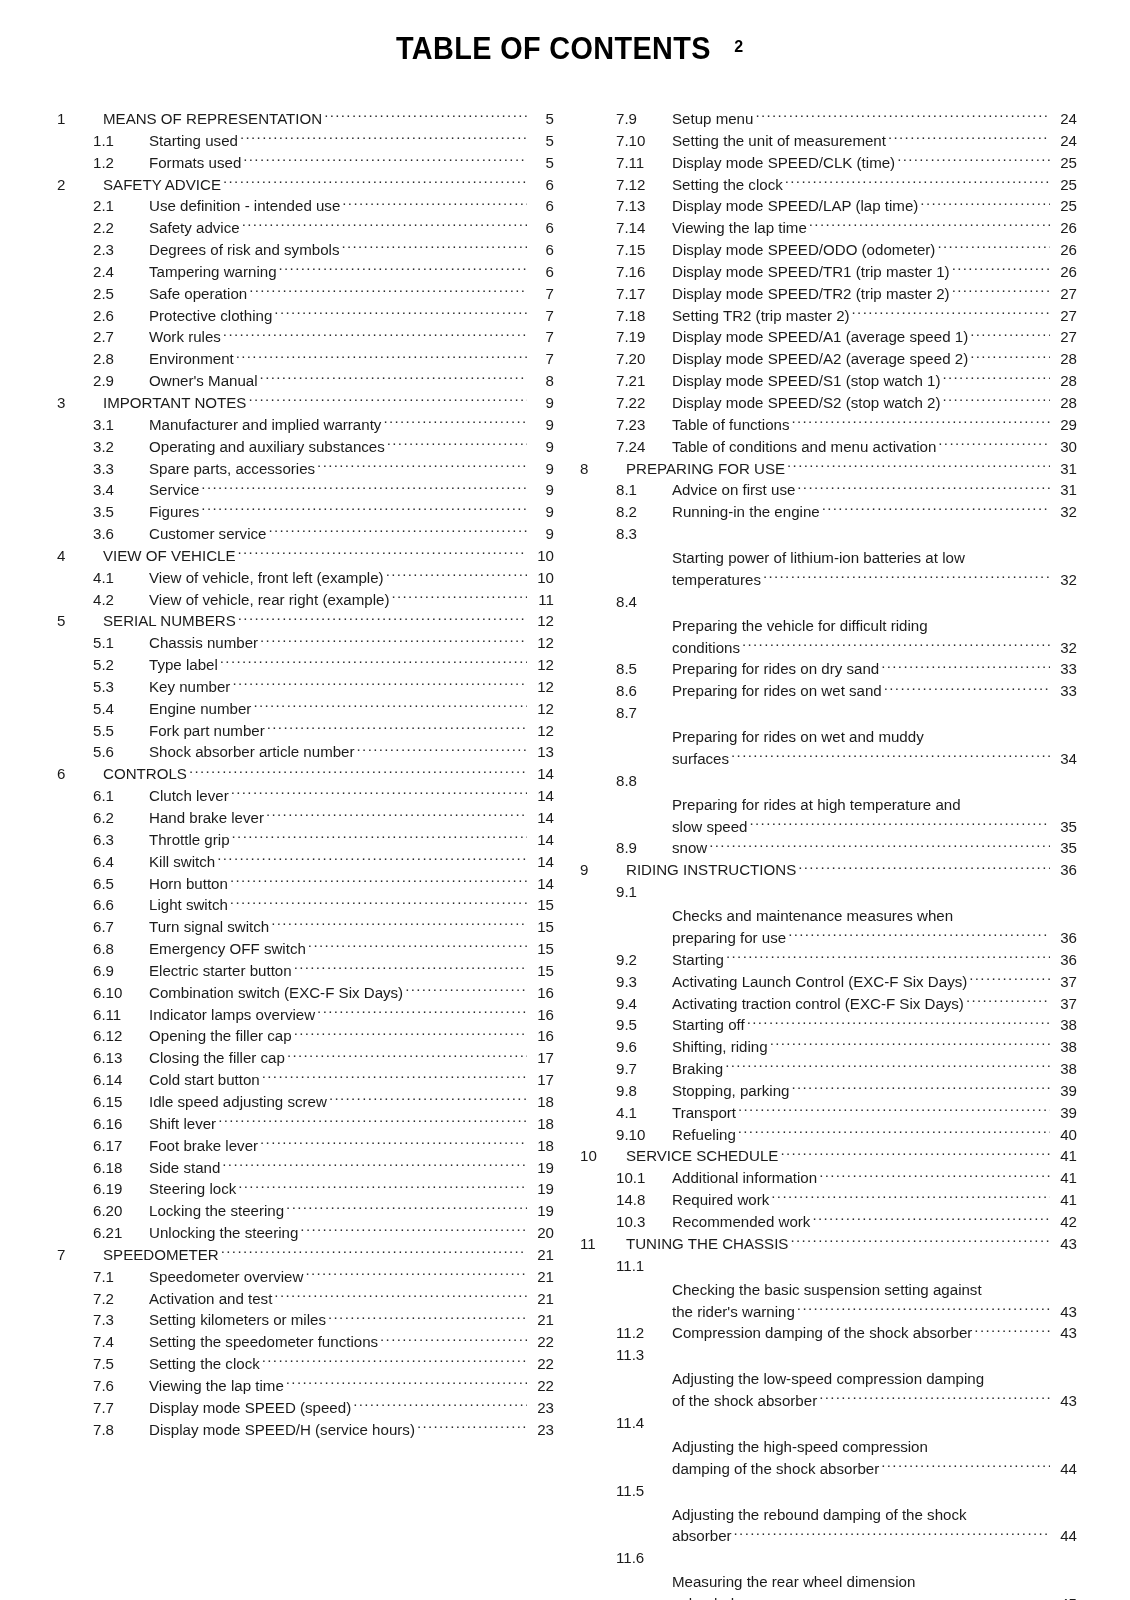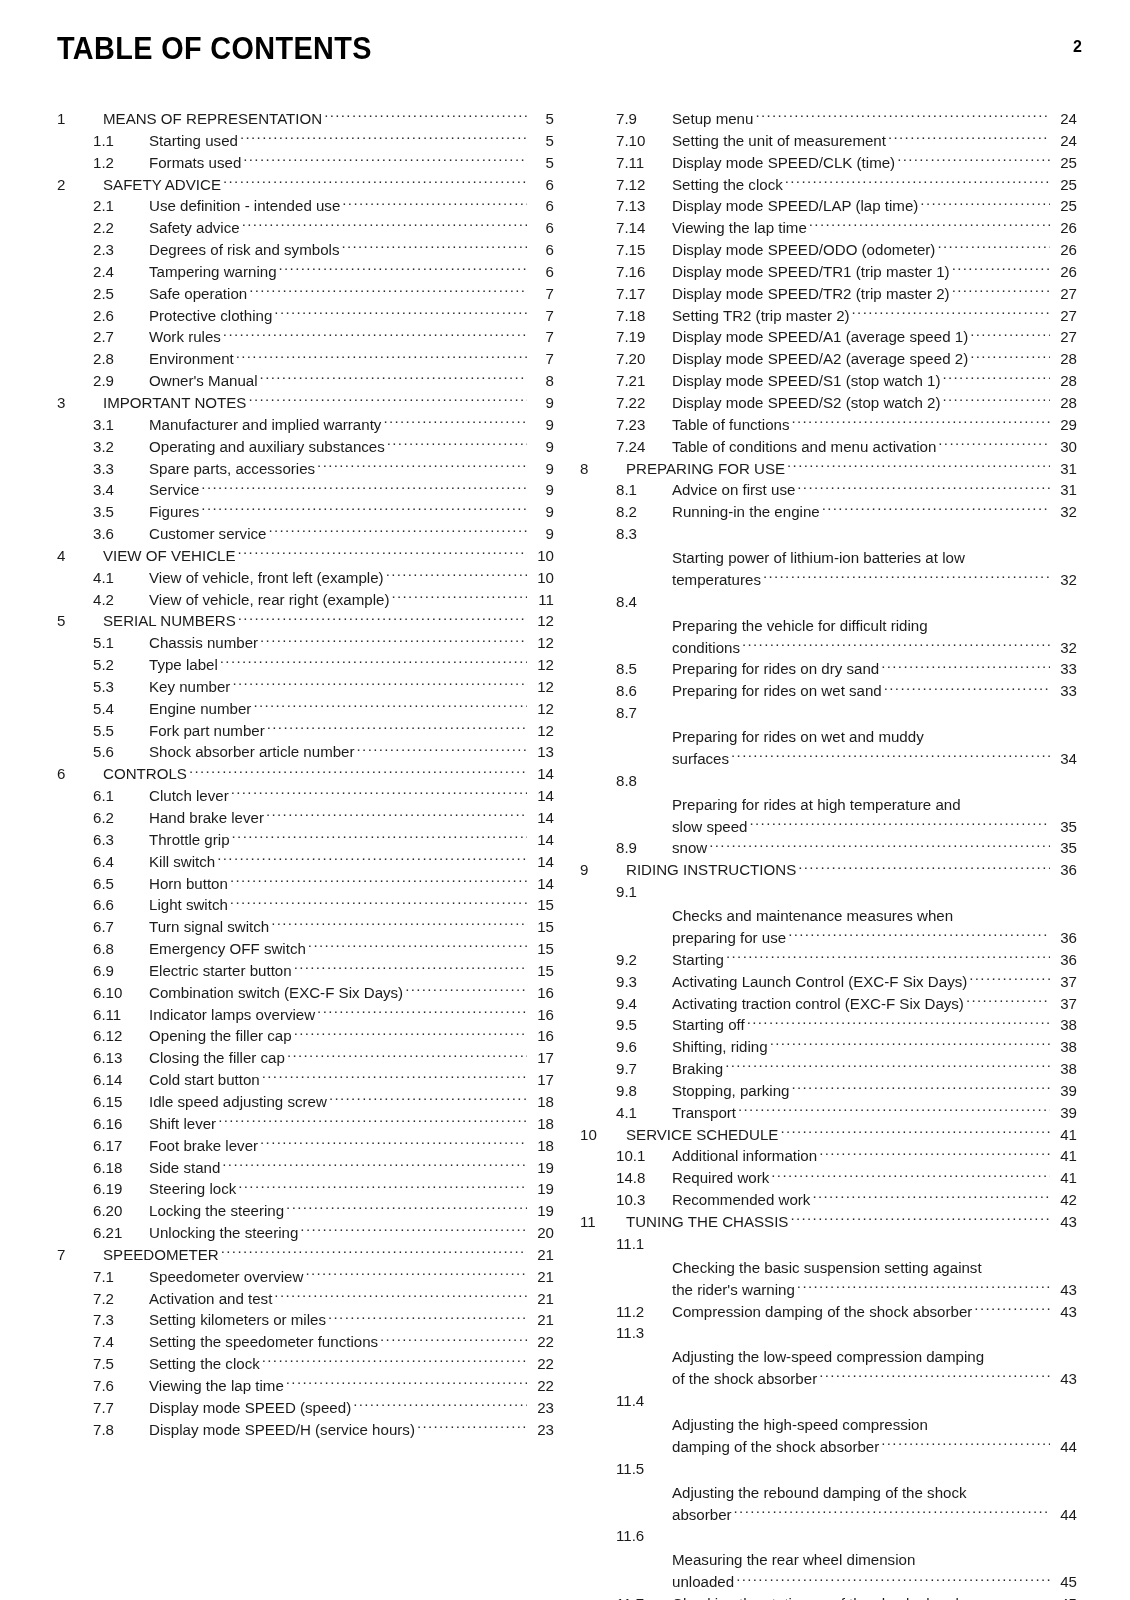--- a/index.html
+++ b/index.html
@@ -24,21 +24,21 @@
 
   
   .header {
     position: absolute;
     left: 57px;
     right: 48px;
     top: 33px;
     height: 52px;
     display: flex;
     align-items: flex-start;
-    justify-content: space-between;
+    justify-content: center;
   }
   .doc-title {
     font-size: 31px;
     font-weight: bold;
     letter-spacing: 0.4px;
     line-height: 1;
     font-stretch: condensed;
     transform: scaleX(0.93);
     transform-origin: left top;
     color: #000;
@@ -1144,20 +1144,30 @@
         <div class="toc-entry lvl2">
           <div class="num">4.1</div>
           <div class="title-wrap">
             <div class="tline">
               <span class="txt">Transport</span>
               <span class="leader"></span>
               <span class="pg">39</span>
             </div>
           </div>
         </div>
+        <div class="toc-entry lvl2">
+          <div class="num">9.10</div>
+          <div class="title-wrap">
+            <div class="tline">
+              <span class="txt">Refueling</span>
+              <span class="leader"></span>
+              <span class="pg">40</span>
+            </div>
+          </div>
+        </div>
         <div class="toc-entry lvl1">
           <div class="num">10</div>
           <div class="title-wrap">
             <div class="tline">
               <span class="txt">SERVICE SCHEDULE</span>
               <span class="leader"></span>
               <span class="pg">41</span>
             </div>
           </div>
         </div>

